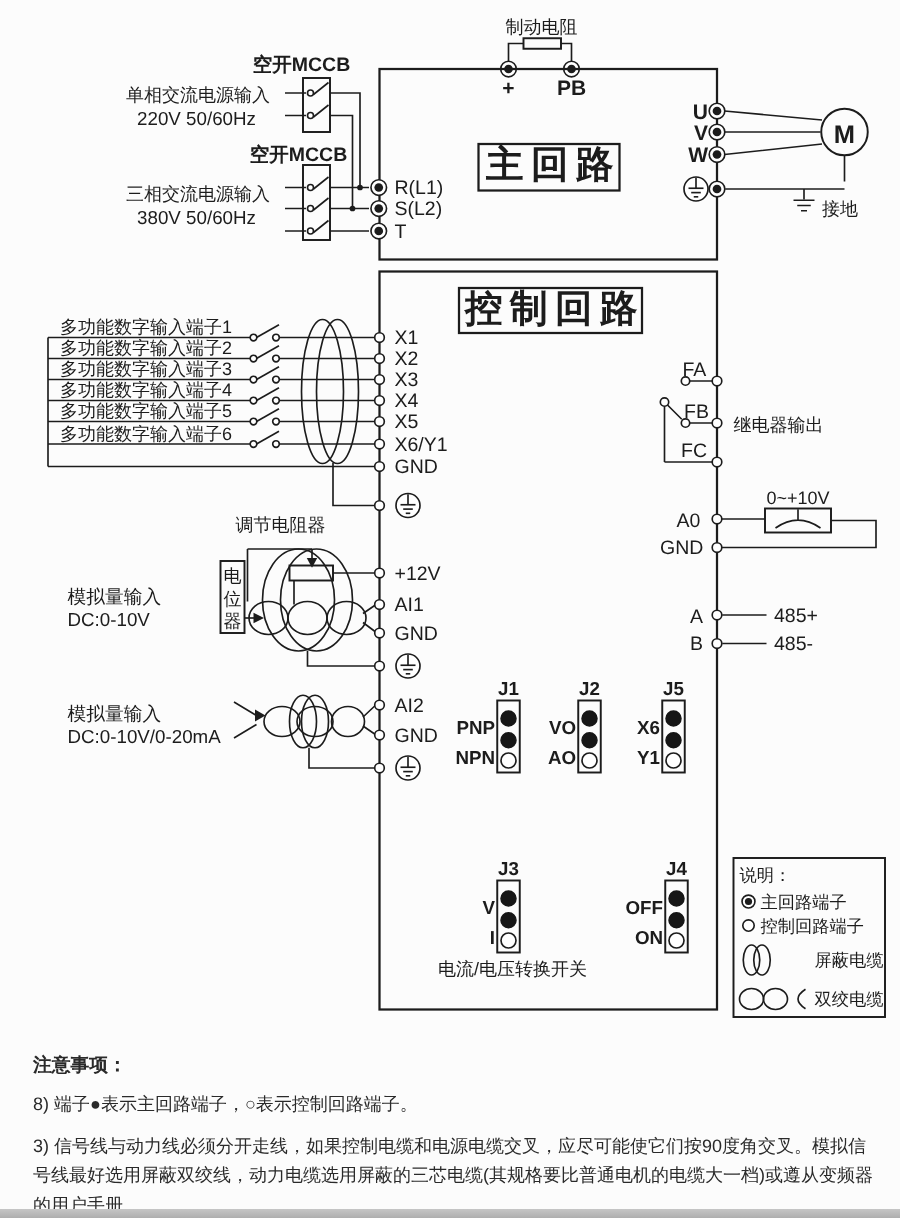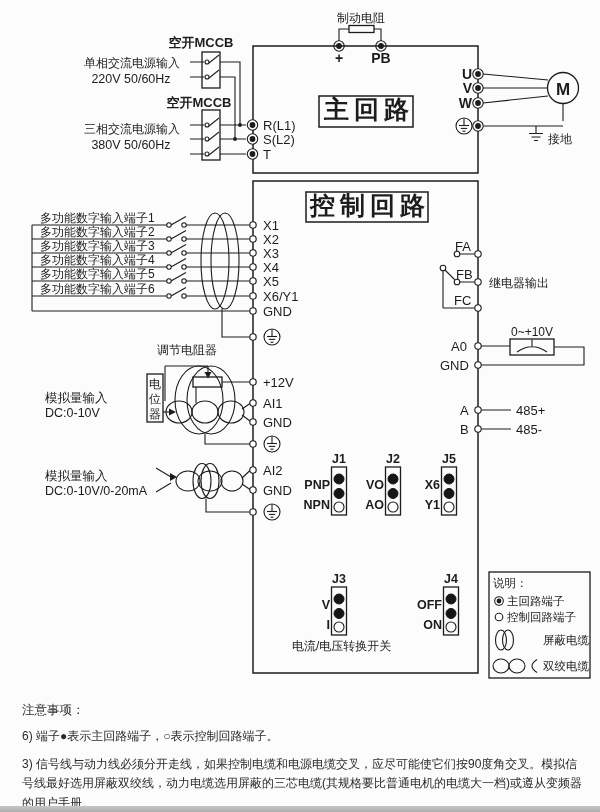--- a/index.html
+++ b/index.html
@@ -15,21 +15,21 @@
   .mid{text-anchor:middle;} .end{text-anchor:end;}
   .f11{font-size:11.5px;} .f12{font-size:12px;} .f125{font-size:12.5px;}
   .f13{font-size:13px;} .f14{font-size:14px;font-weight:600;}
   .sb{font-weight:600;}
   .big{font-size:25px;letter-spacing:5px;font-weight:600;
        font-family:"Liberation Serif","DejaVu Serif",serif;}
   .tc{fill:#fff;stroke:#1c1c1c;stroke-width:1.1;}
   .jf{fill:#161616;stroke:#161616;}
   .jo{fill:#fff;stroke:#1c1c1c;stroke-width:1.1;}
   .notes{position:absolute;left:22px;top:702px;width:564px;color:#2a2a2a;}
-  .notes-title{font-size:12.5px;font-weight:normal;}
+  .notes-title{font-size:12.5px;font-weight:bold;}
   .note{font-size:12px;line-height:19.5px;margin-top:8px;}
   .scan-strip{position:absolute;left:0;top:806px;width:600px;height:6px;
               background:linear-gradient(#c6c6c6,#aeaeae);}
 </style>
 </head>
 <body>
 
 <div class="page">
 <svg width="600" height="700" viewBox="0 0 600 700">
   <defs>
@@ -346,18 +346,18 @@
       <ellipse cx="501" cy="666" rx="8" ry="7" class="shield"></ellipse>
       <ellipse cx="517" cy="666" rx="8" ry="7" class="shield"></ellipse>
       <path class="ln" d="M537,659.5 Q527,666 537,672.5"></path>
     </g>
     <text x="543" y="670" class="f11">双绞电缆</text>
   </g>
 </svg>
 
 <div class="notes">
   <div class="notes-title">注意事项：</div>
-  <div class="note">6) 端子●表示主回路端子，○表示控制回路端子。</div>
+  <div class="note">8) 端子●表示主回路端子，○表示控制回路端子。</div>
   <div class="note">3) 信号线与动力线必须分开走线，如果控制电缆和电源电缆交叉，应尽可能使它们按90度角交叉。模拟信号线最好选用屏蔽双绞线，动力电缆选用屏蔽的三芯电缆(其规格要比普通电机的电缆大一档)或遵从变频器的用户手册。</div>
 </div>
 
 <div class="scan-strip"></div>
 </div>
 
 </body></html>

